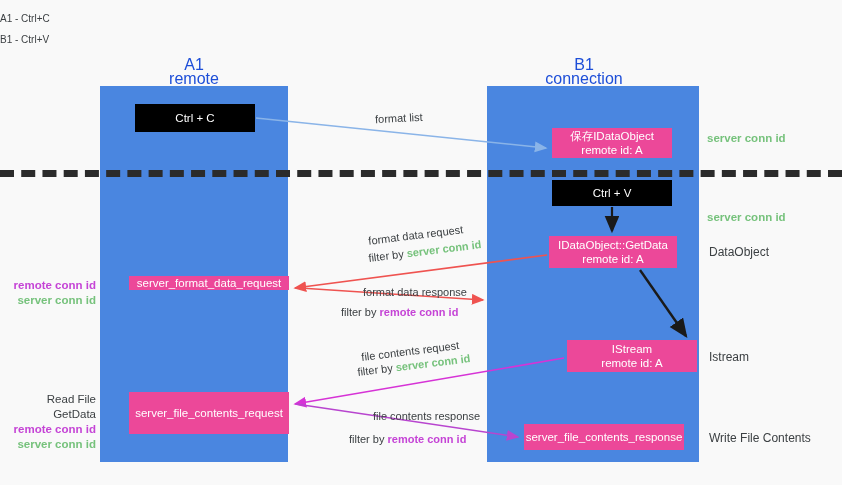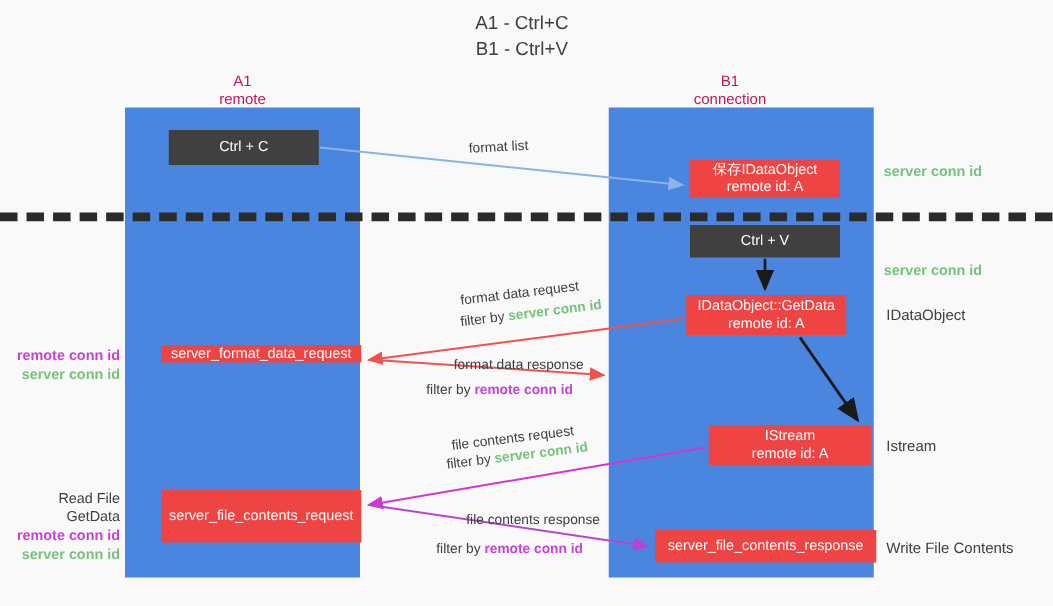--- a/index.html
+++ b/index.html
@@ -9,27 +9,27 @@
     font-family:"Liberation Sans","DejaVu Sans",sans-serif;
     color:#3c4043;
     position:relative;
     overflow:hidden;
   }
   #stage{position:absolute;left:0;top:0;width:842px;height:485px;}
   .abs{position:absolute;}
 
   
   #title{
-    left:0;top:8px;width:835px;text-align:center;
-    font-size:15px;line-height:21px;color:#3c4043;
+    left:0;top:8px;width:835px;text-align:left;
+    font-size:10px;line-height:21px;color:#3c4043;
   }
 
   
   .col-head{
-    text-align:center;font-size:12px;line-height:14px;color:#be185d;
+    text-align:center;font-size:16px;line-height:14px;color:#1d4ed8;
   }
   #head-a1{left:104px;top:58px;width:180px;}
   #head-b1{left:494px;top:58px;width:180px;}
 
   
   .lane{background:#4a86e0;}
   #lane-a1{left:100px;top:86px;width:188px;height:376px;}
   #lane-b1{left:487px;top:86px;width:212px;height:376px;}
 
   
@@ -39,32 +39,32 @@
   }
 
   
   .node{
     box-sizing:border-box;
     display:flex;flex-direction:column;
     align-items:center;justify-content:center;
     color:#ffffff;font-size:11.5px;line-height:14px;
     text-align:center;
   }
-  .node.green{background:#404040;}
-  .node.orange{background:#ef4444;}
+  .node.green{background:#000000;}
+  .node.orange{background:#ec4899;}
 
   #n-ctrlc{left:135px;top:104px;width:120px;height:28px;}
   #n-save{left:552px;top:128px;width:120px;height:30px;}
   #n-ctrlv{left:552px;top:180px;width:120px;height:26px;}
   #n-getdata{left:549px;top:236px;width:128px;height:32px;}
   #n-istream{left:567px;top:340px;width:130px;height:32px;}
   #n-fmtreq{left:129px;top:276px;width:160px;height:14px;}
   #n-fmtresp{left:489px;top:287px;width:158px;height:26px;}
   #n-filereq{left:129px;top:392px;width:160px;height:42px;}
-  #n-fileresp{left:524px;top:424px;width:177px;height:26px;}
+  #n-fileresp{left:524px;top:424px;width:160px;height:26px;}
 
   
   .side{font-size:11.5px;line-height:14px;}
   .green-txt{color:#76c27c;font-weight:bold;}
   .purple-txt{color:#c544d6;font-weight:bold;}
   .plain{color:#3c4043;}
 
   #s-serverconn-1{left:707px;top:131px;}
   #s-serverconn-2{left:707px;top:210px;}
   #s-dataobject{left:709px;top:245px;font-size:12px;}
@@ -180,21 +180,21 @@
   <div class="abs node orange" id="n-filereq">
     <span>server_file_contents_request</span>
   </div>
 
   <div class="abs node orange" id="n-fileresp">
     <span>server_file_contents_response</span>
   </div>
 
   <div class="abs side green-txt" id="s-serverconn-1">server conn id</div>
   <div class="abs side green-txt" id="s-serverconn-2">server conn id</div>
-  <div class="abs side plain" id="s-dataobject">IDataObject</div>
+  <div class="abs side plain" id="s-dataobject">DataObject</div>
   <div class="abs side plain" id="s-istream">Istream</div>
   <div class="abs side plain" id="s-writefile">Write File Contents</div>
 
   <div class="abs side left-block" id="s-left-1">
     <div class="purple-txt">remote conn id</div>
     <div class="green-txt">server conn id</div>
   </div>
 
   <div class="abs side left-block" id="s-left-2">
     <div class="plain">Read File GetData</div>

